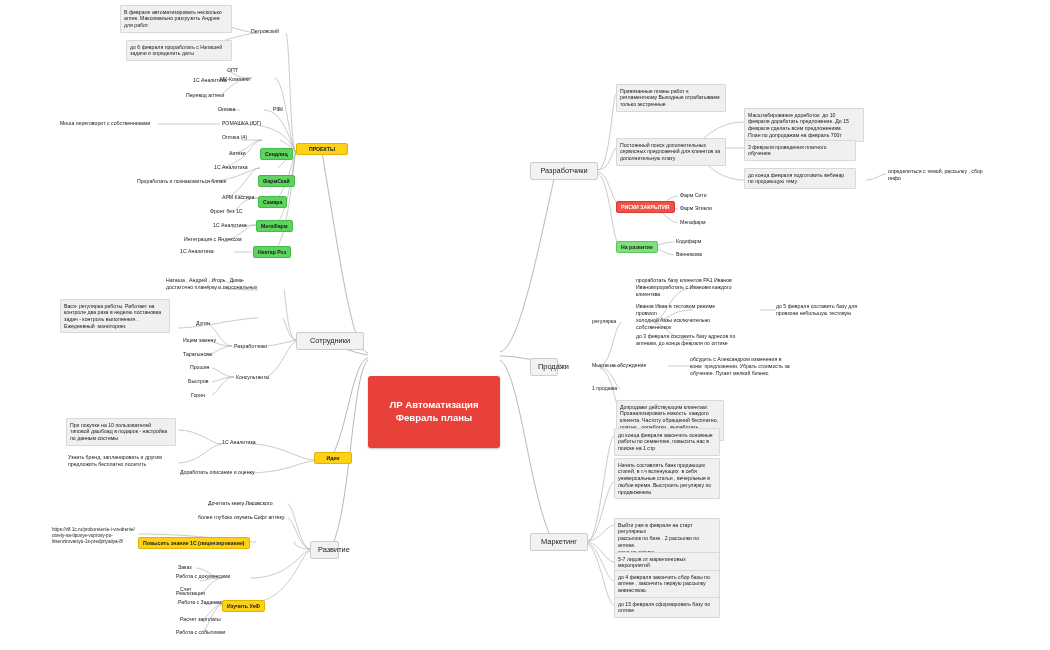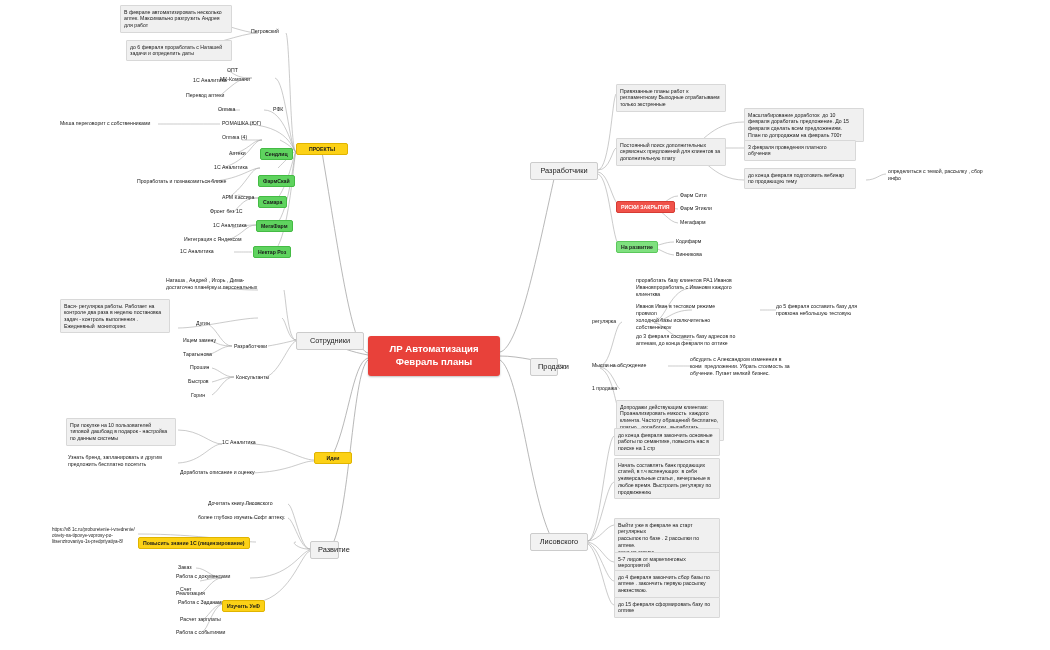--- a/index.html
+++ b/index.html
@@ -42,24 +42,25 @@
     font-size:7.4px;
     text-align:center;
     color:#222;
   }
   .node.root {
     background:#e8413a;
     color:#ffffff;
     font-weight:bold;
     font-size:9.6px;
     text-align:center;
-    padding:7px 12px;
+    padding:23px 12px;
     border-radius:3px;
     line-height:1.35;
     box-shadow:0 1px 2px rgba(0,0,0,0.25);
+    margin-top:40px;
   }
   .node.yellow { background:#fcd116; border:0.6px solid #e0b400; }
   .node.green  { background:#5fd35f; border:0.6px solid #44bb44; }
   .node.red    { background:#f0524a; border:0.6px solid #d63b33; color:#fff; }
   .node.greenlight { background:#7fe07f; border:0.6px solid #5bc85b; }
   .node.link { color:#222; }
   .tiny { font-size:4.6px; }
 </style>
 </head>
 <body>
@@ -302,21 +303,21 @@
 конм  предложении. Убрать стоимость за
 обучение. Пугает мелкий бизнес.</div>
   <div class="node plain" style="left:592px; top:385px;">1 продажа</div>
 
   <div class="node box" style="left:616px; top:400px; width:108px;">Допродажи действующим клиентам:
 Проанализировать емкость  каждого
 клиента. Частоту обращений бесплатно,
 платно , доработки , выработать
 стратегию по каждому клиенту</div>
 
-  <div class="node branch" style="left:530px; top:533px; width:58px;">Лисовского</div>
+  <div class="node branch" style="left:530px; top:533px; width:58px;">Маркетинг</div>
 
   <div class="node box" style="left:614px; top:428px; width:106px;">до конца февраля закончить основные
 работы по семантике, повысить нас в
 поиске на 1 стр</div>
   <div class="node box" style="left:614px; top:458px; width:106px;">Начать составлять банк продающих
 статей, в т.ч всленующих  в себя
 универсальные статьи , вечерльные в
 любое время. Выстроить регулярку по
 продвижению</div>
   <div class="node box" style="left:614px; top:518px; width:106px;">Выйти уже в феврале на старт регулярных

